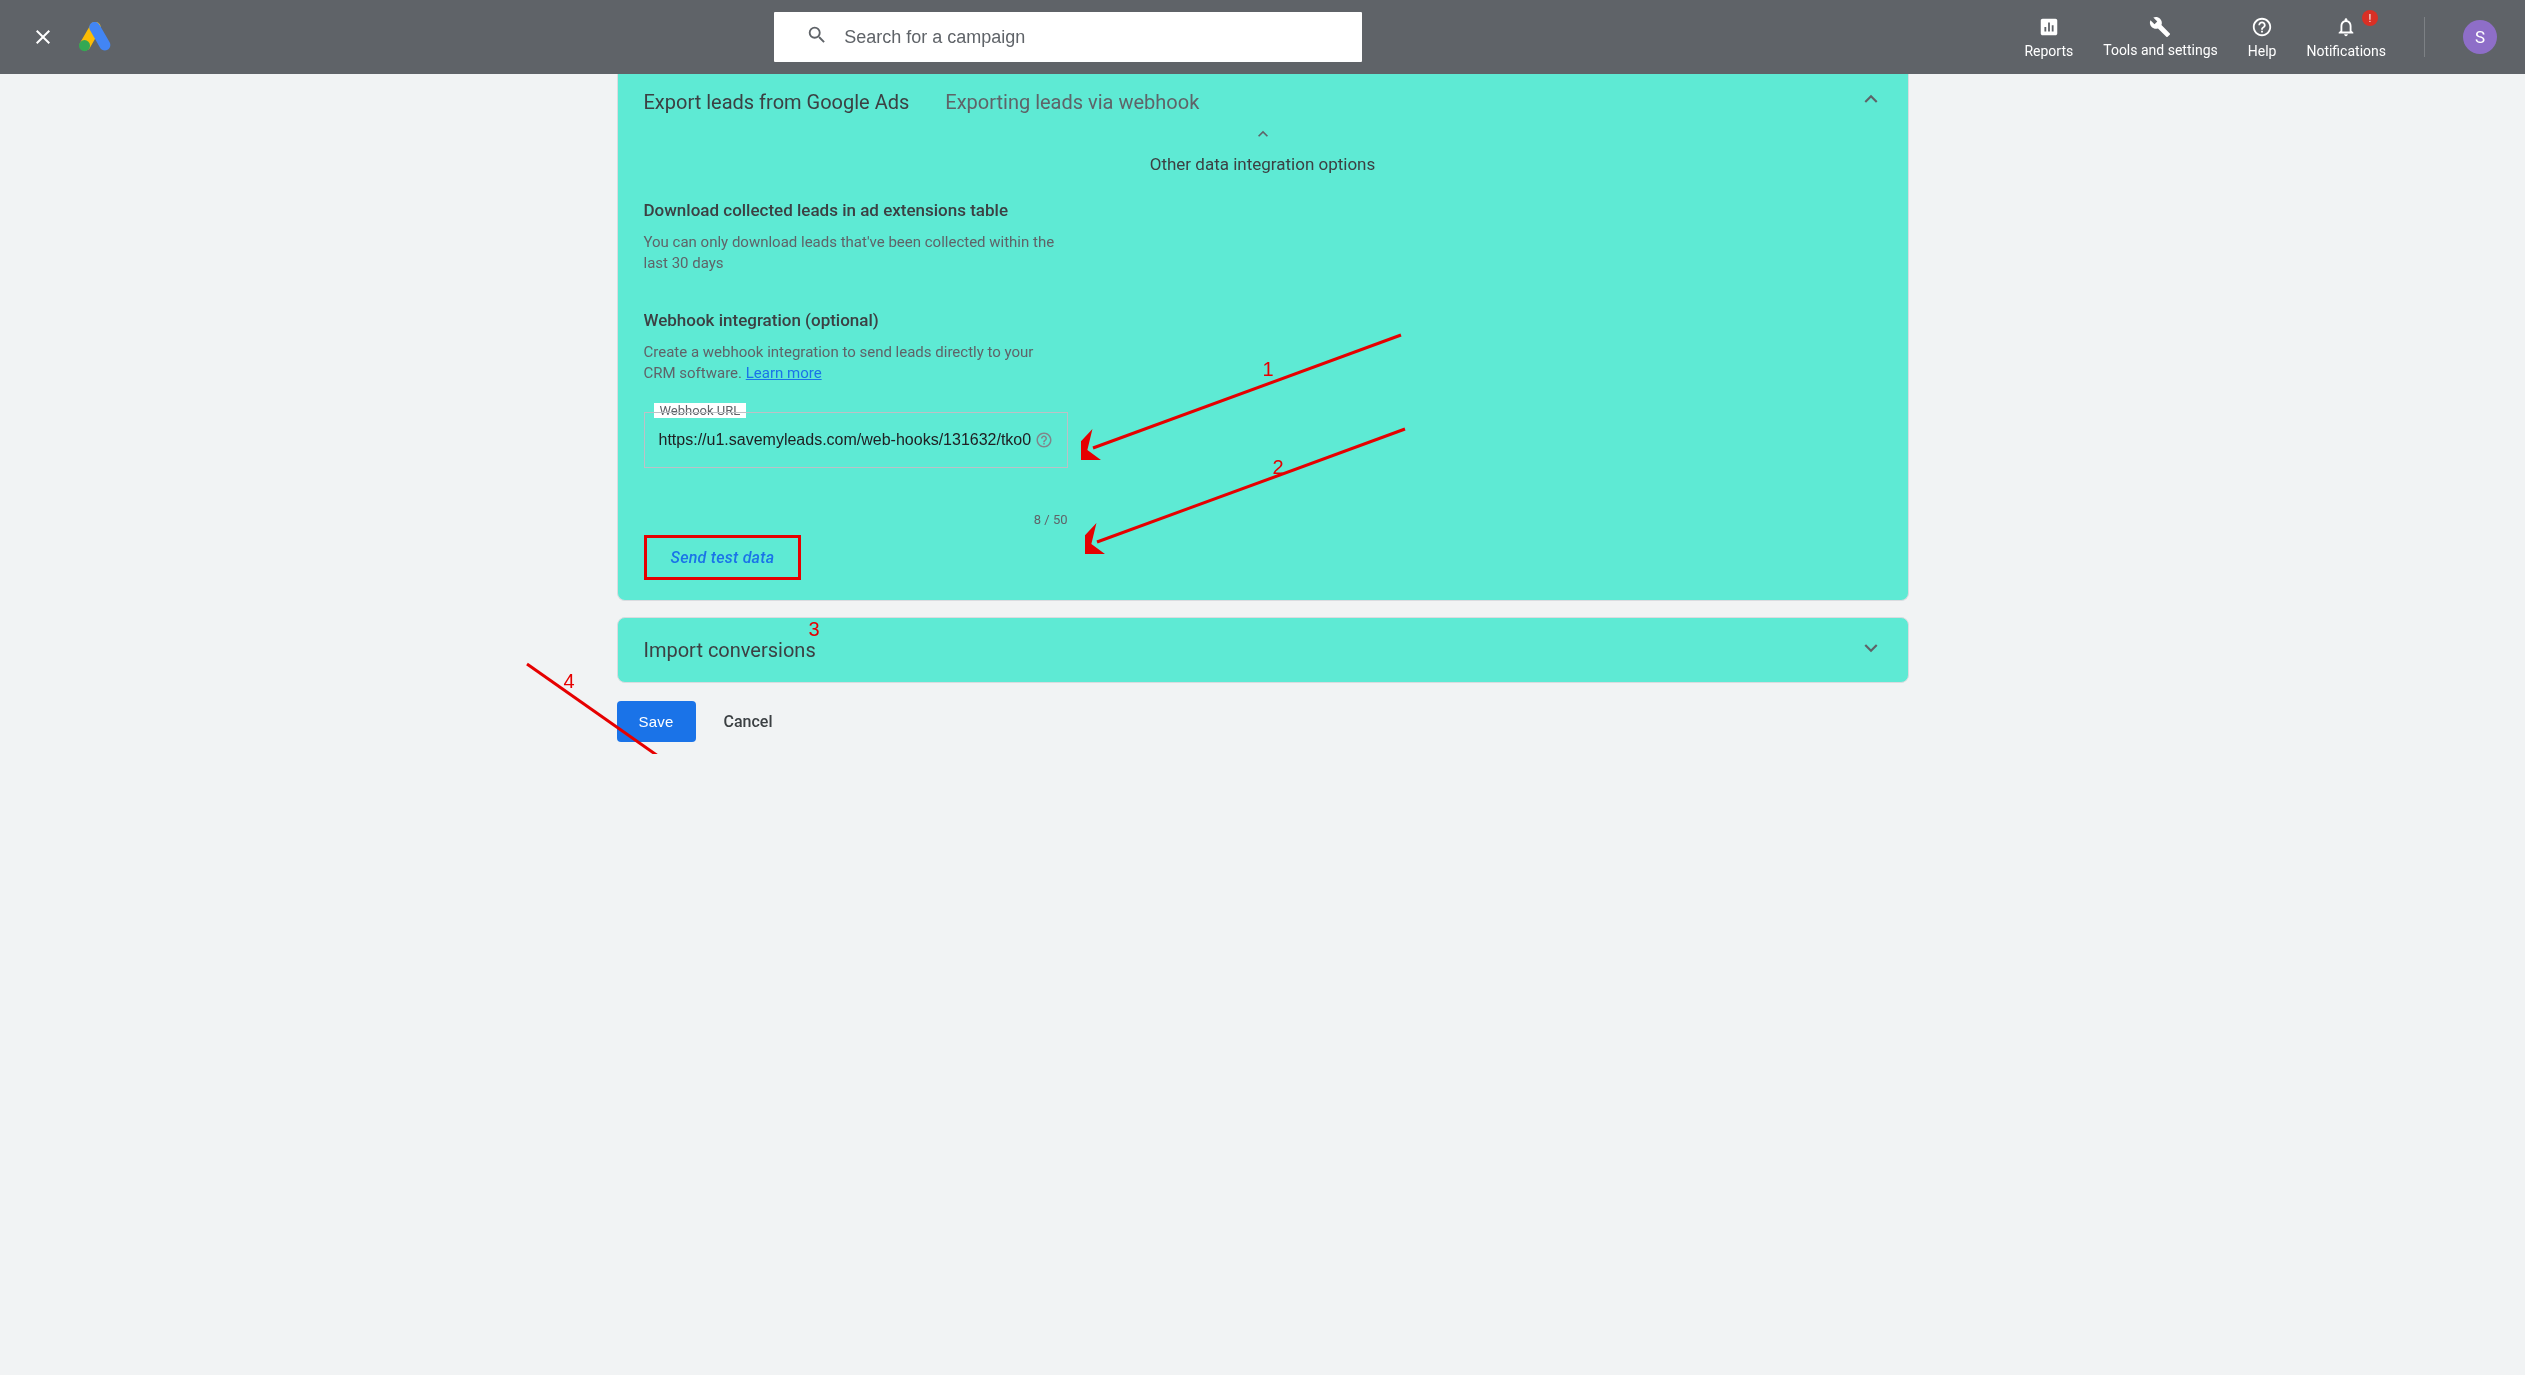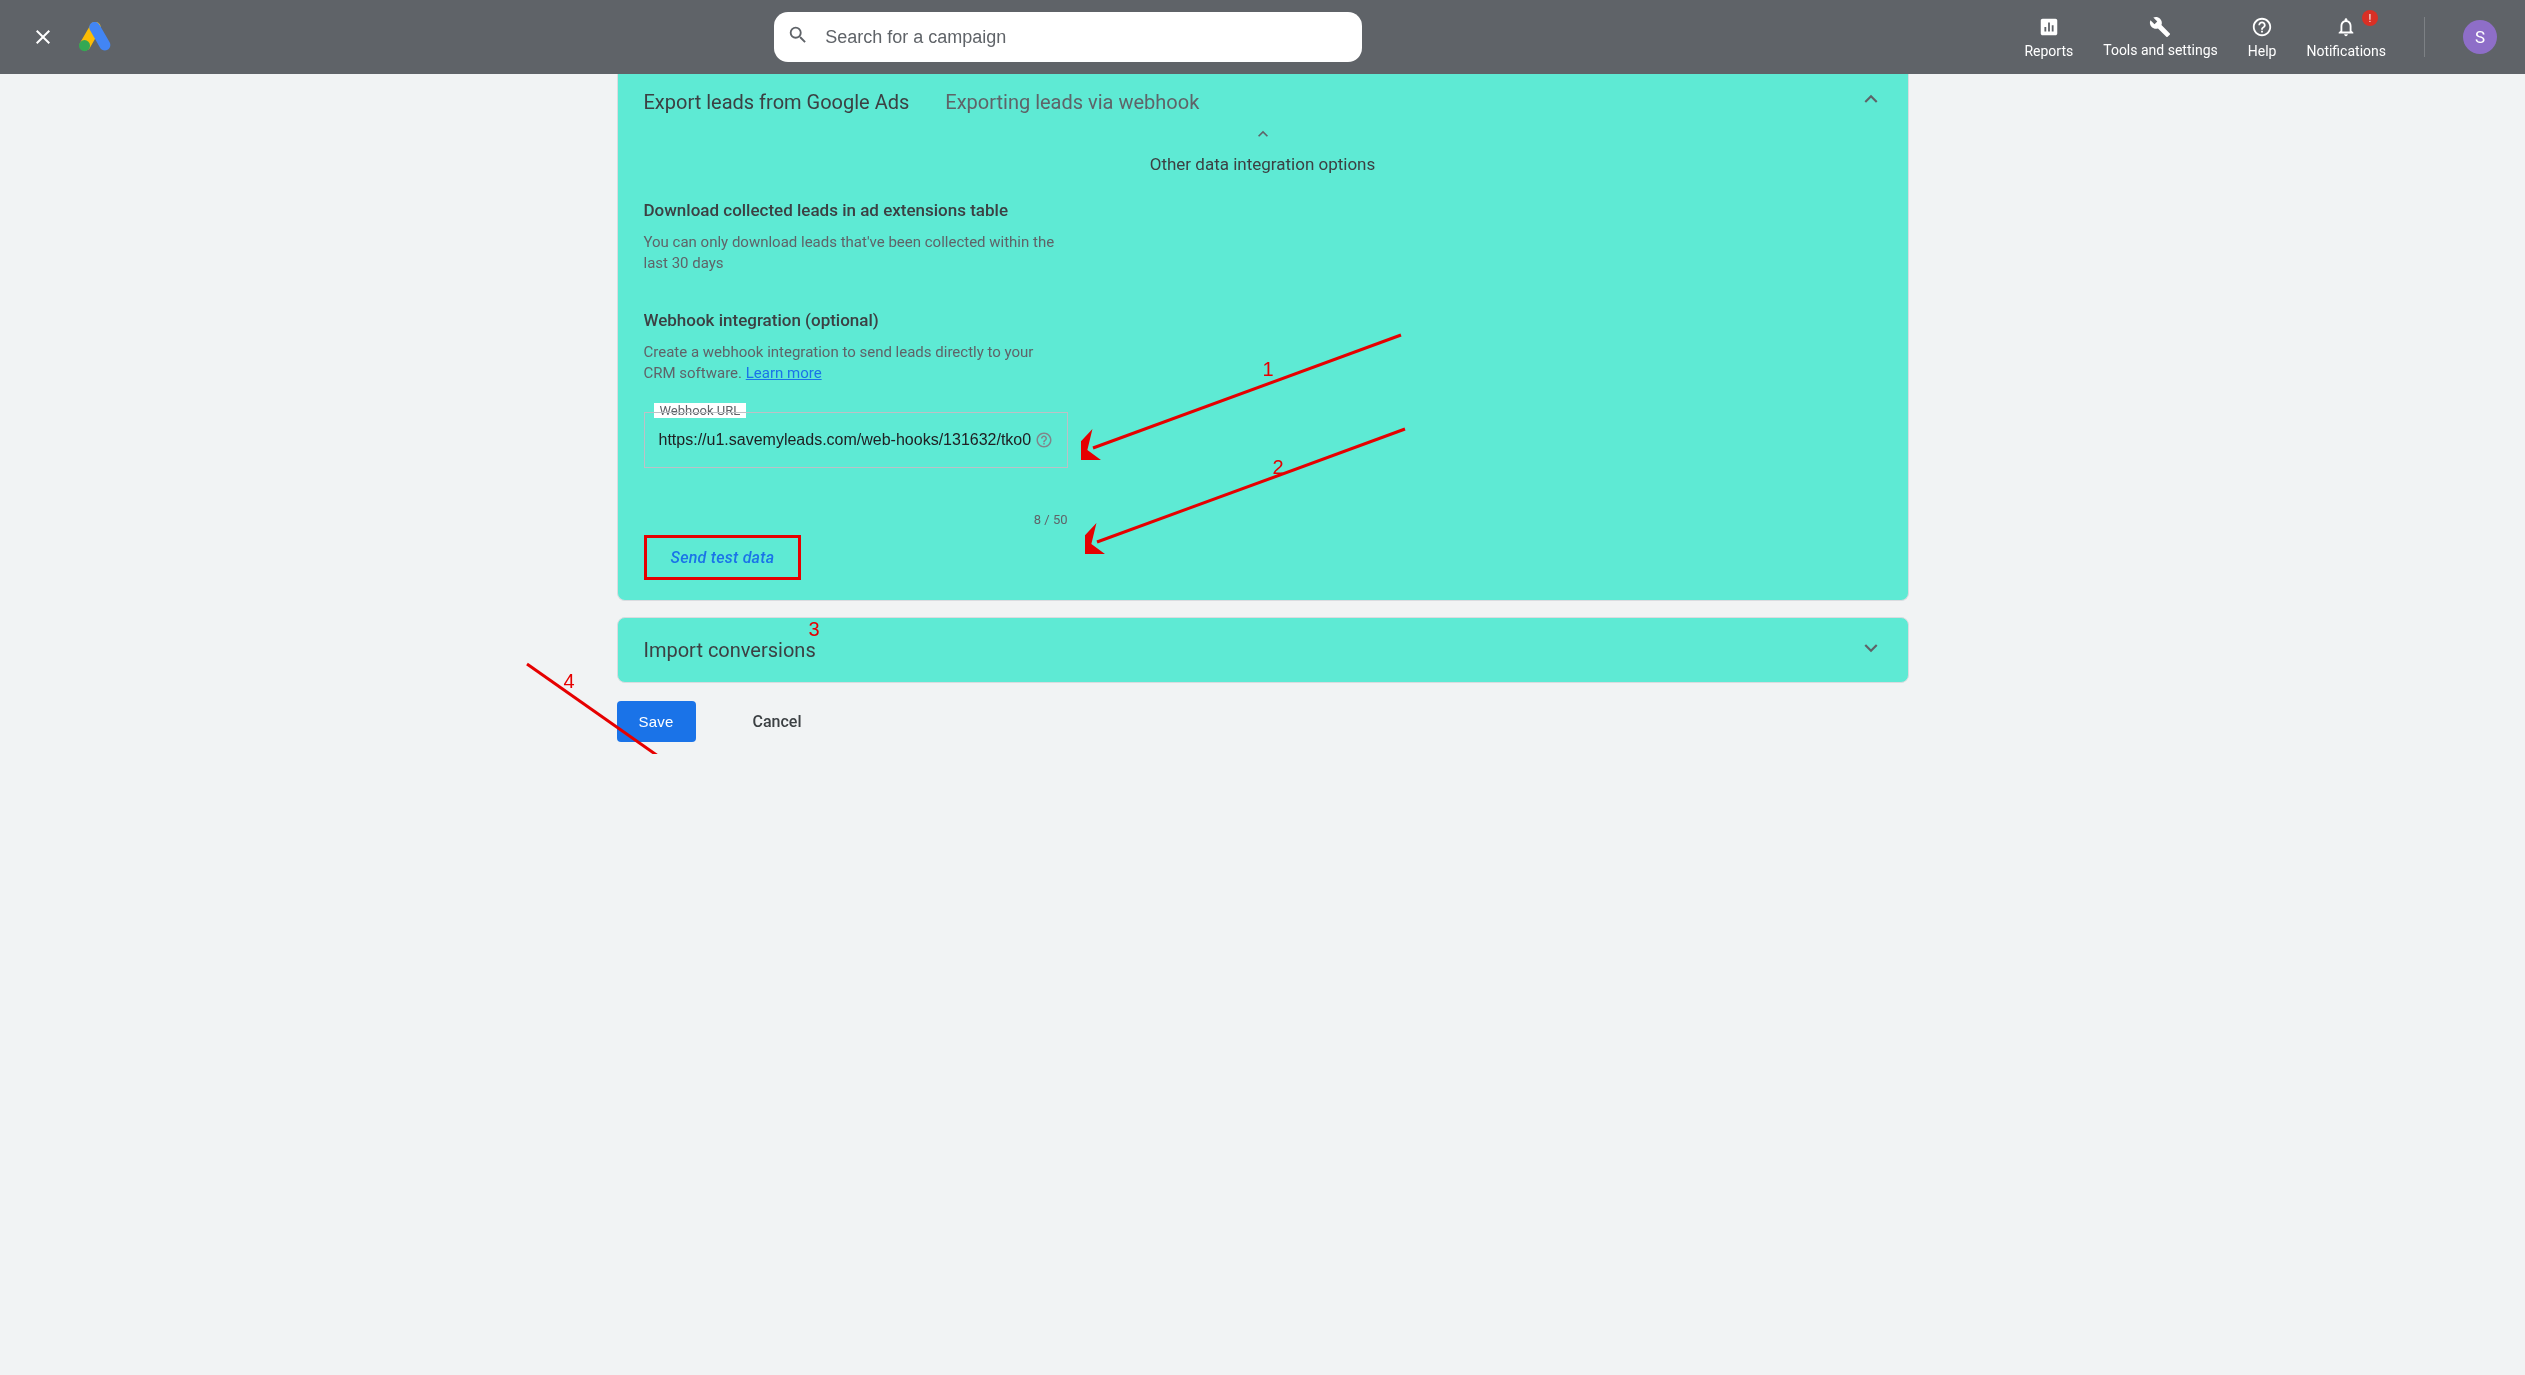--- a/index.html
+++ b/index.html
@@ -36,24 +36,24 @@
     }
     .search-wrap {
       flex: 1;
       display: flex;
       justify-content: center;
     }
     .search-box {
       background: #fff;
       width: 588px;
       height: 50px;
-      border-radius: 14px;
-      display: flex;
-      align-items: center;
-      padding: 0 13px;
+      border-radius: 1px;
+      display: flex;
+      align-items: center;
+      padding: 0 32px;
     }
     .search-icon {
       margin-right: 16px;
     }
     .search-input {
       border: none;
       outline: none;
       font-size: 18px;
       flex: 1;
       color: #5f6368;
@@ -296,21 +296,20 @@
       font-weight: 500;
       cursor: pointer;
       letter-spacing: 0.2px;
     }
     .cancel-btn {
       color: #3c4043;
       font-size: 16px;
       cursor: pointer;
       padding: 10px 8px;
       font-weight: 500;
-      margin-left: 29px;
     }
     
     
     .annot-layer {
       position: absolute;
       top: 0;
       left: 0;
       right: 0;
       pointer-events: none;
     }

